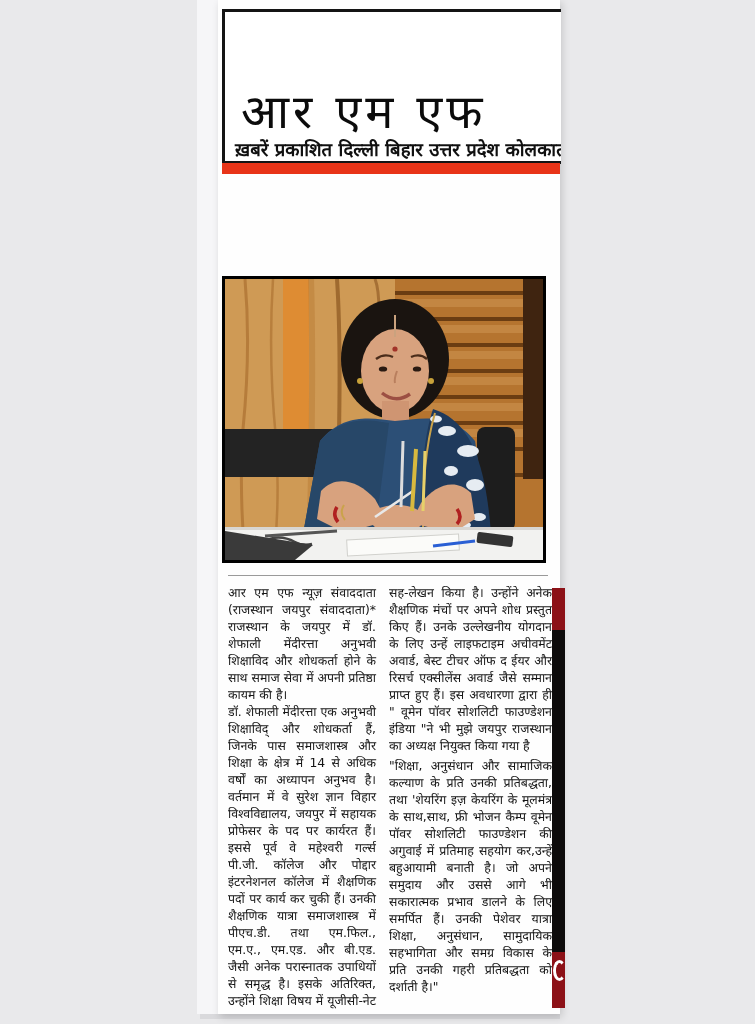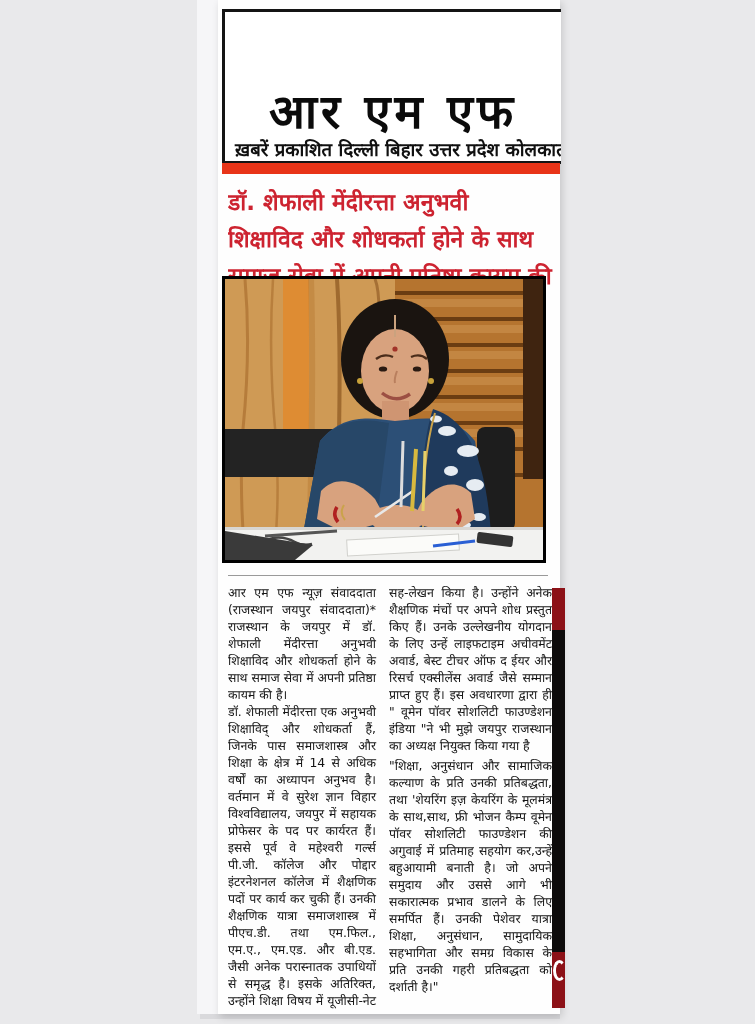--- a/index.html
+++ b/index.html
@@ -8,22 +8,22 @@
   .page-edge{position:absolute;left:197px;top:0;width:21px;height:1014px;background:#f6f6f8;}
   .page{position:absolute;left:218px;top:0;width:342px;height:1014px;background:#fefefe;
         box-shadow:2px 3px 8px rgba(0,0,0,.16);}
   
   .masthead{position:absolute;left:4px;top:9px;width:336px;height:149px;
             border:3px solid #141414;border-right:none;overflow:hidden;background:#fff;}
   .m-top{position:absolute;left:12px;top:10px;font-size:20px;font-weight:bold;color:#111;
          white-space:nowrap;letter-spacing:.3px;}
   .m-daily{position:absolute;left:8px;top:34px;font-size:41px;font-weight:800;color:#da2118;
            white-space:nowrap;letter-spacing:3px;line-height:1.1;}
-  .m-brand{position:absolute;left:16px;top:74px;font-size:47px;font-weight:700;color:#0b0b0b;
-           white-space:nowrap;letter-spacing:4px;line-height:1.1;margin-left:28px;}
+  .m-brand{position:absolute;left:16px;top:74px;font-size:47px;font-weight:400;color:#0b0b0b;
+           white-space:nowrap;letter-spacing:4px;line-height:1.1;}
   .m-tagline{position:absolute;left:10px;top:124px;font-size:18.5px;font-weight:bold;color:#101010;
              white-space:nowrap;}
   .accent-bar{position:absolute;left:4px;top:163px;width:338px;height:11px;background:#e83418;}
   
   .headline{position:absolute;left:10px;top:184px;width:332px;color:#cd2330;font-weight:bold;
             font-size:23px;line-height:37px;}
   .headline div{white-space:nowrap;overflow:hidden;}
   
   .photo-frame{position:absolute;left:4px;top:276px;width:324px;height:287px;
                border:3px solid #000;box-sizing:border-box;background:#c1803c;}
@@ -55,25 +55,20 @@
 
   <div class="page">
 
     <div class="masthead">
       <div class="m-brand">आर एम एफ</div>
       <div class="m-tagline">ख़बरें प्रकाशित दिल्ली बिहार उत्तर प्रदेश कोलकाता</div>
     </div>
 
     <div class="accent-bar"></div>
 
-    <div class="headline">
-      <div>डॉ. शेफाली मेंदीरत्ता अनुभवी</div>
-      <div>शिक्षाविद और शोधकर्ता होने के साथ</div>
-      <div>समाज सेवा में अपनी प्रतिष्ठा कायम की</div>
-    </div>
 
     <div class="photo-frame">
       <svg width="318" height="281" viewBox="0 0 318 281">
         <g>
           <rect x="0" y="0" width="175" height="281" fill="#cf9a55"></rect>
           <rect x="58" y="0" width="26" height="170" fill="#e08a2e" opacity="0.85"></rect>
           <path d="M20,0 q6,70 -2,150 q-4,60 2,131" stroke="#a5692a" stroke-width="3" fill="none" opacity="0.6"></path>
           <path d="M48,0 q-5,80 3,160 q4,60 -2,121" stroke="#a5692a" stroke-width="2.5" fill="none" opacity="0.55"></path>
           <path d="M112,0 q6,90 -2,281" stroke="#8a5520" stroke-width="4" fill="none" opacity="0.7"></path>
           <path d="M86,0 q3,100 -2,281" stroke="#b97c35" stroke-width="6" fill="none" opacity="0.5"></path>

